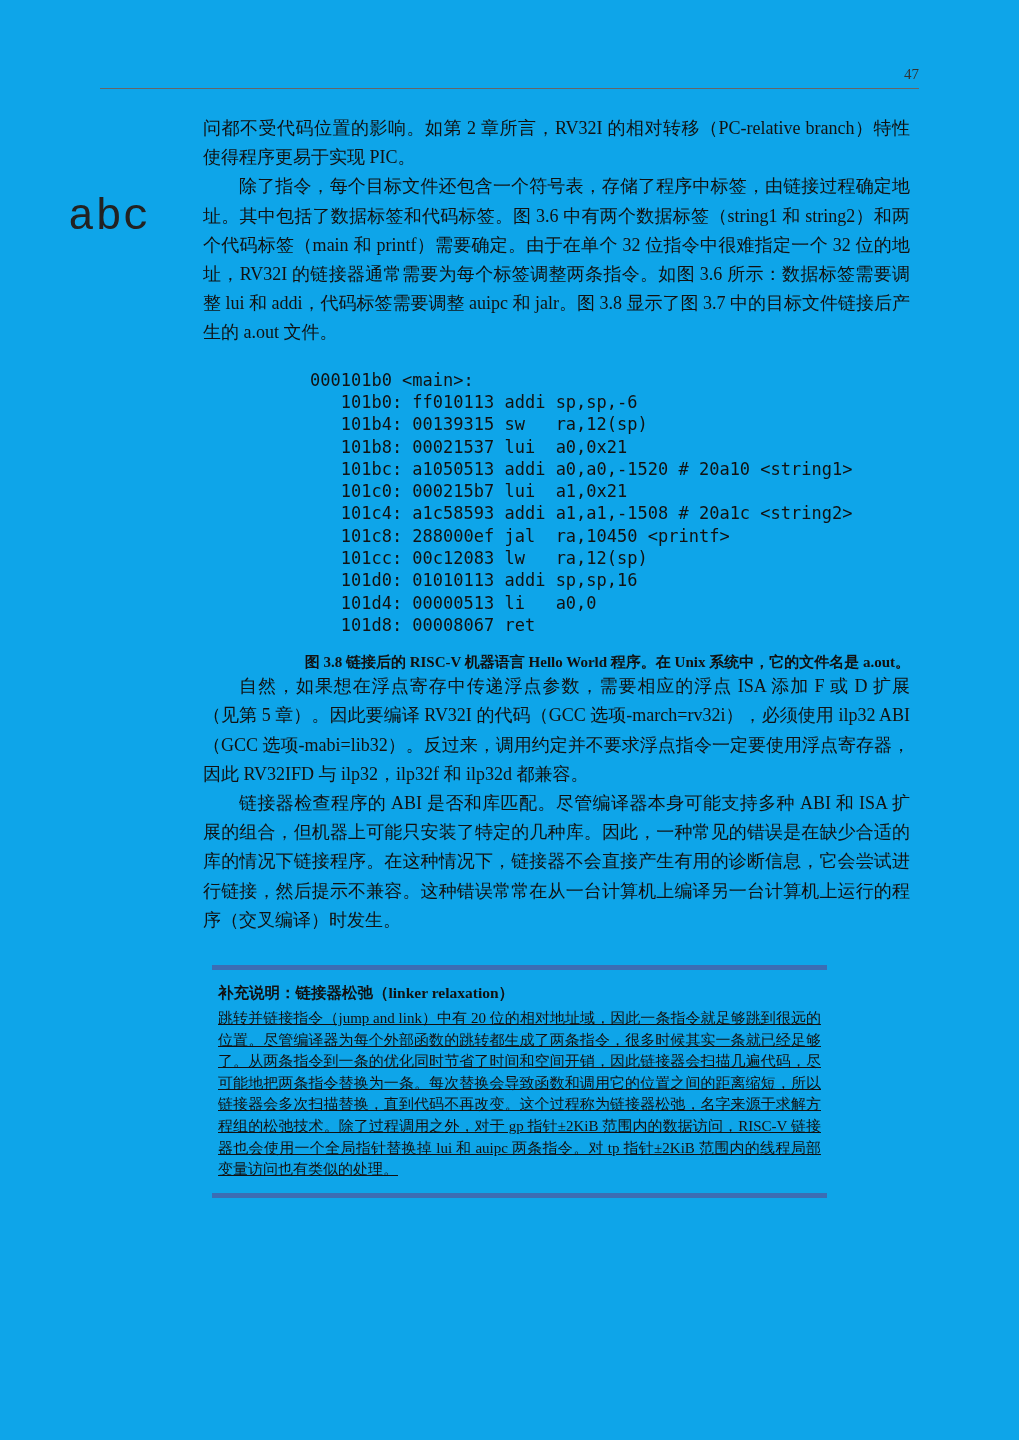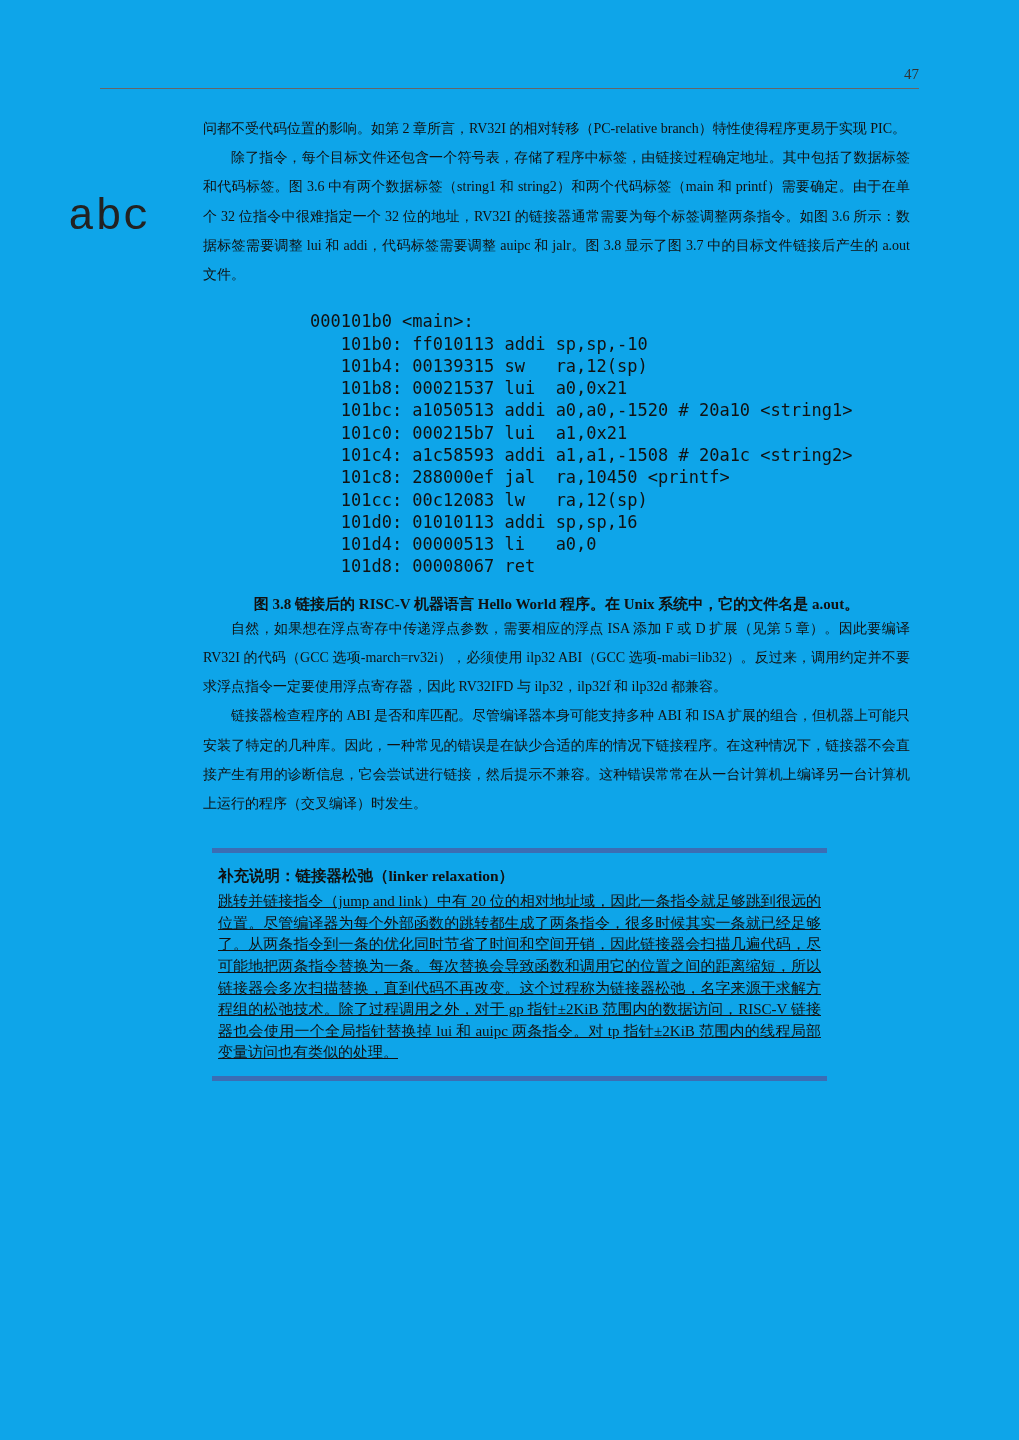--- a/index.html
+++ b/index.html
@@ -30,37 +30,37 @@
     letter-spacing:1px;
     color:#222;
     font-family:Liberation Mono, monospace;
   }
   .content{
     position:absolute;
     left:203px;top:114px;width:707px;
   }
   .para{
     margin:0;
-    font-size:14px;
+    font-size:18px;
     line-height:29.2px;
     text-align:justify;
   }
   .indent{text-indent:2em;}
   .spaced{margin-top:28px;}
   .code{
     margin:21px 0 0 107px;
     font-family:"DejaVu Sans Mono","Liberation Mono",monospace;
     font-size:17px;
     line-height:22.3px;
     color:#111;
   }
   .code-line{white-space:pre;}
   .caption{
     margin-top:16px;
-    text-align:center;
+    text-align:right;
     font-size:15px;
     font-weight:bold;
     line-height:20px;
   }
   .sidebar{
     margin:30px 0 0 9px;
     width:615px;
   }
   .sidebar-rule{
     height:5px;
@@ -92,21 +92,21 @@
 
   <div class="margin-logo">abc</div>
 
   <div class="content">
 
     <p class="para">问都不受代码位置的影响。如第 2 章所言，RV32I 的相对转移（PC-relative branch）特性使得程序更易于实现 PIC。</p>
     <p class="para indent">除了指令，每个目标文件还包含一个符号表，存储了程序中标签，由链接过程确定地址。其中包括了数据标签和代码标签。图 3.6 中有两个数据标签（string1 和 string2）和两个代码标签（main 和 printf）需要确定。由于在单个 32 位指令中很难指定一个 32 位的地址，RV32I 的链接器通常需要为每个标签调整两条指令。如图 3.6 所示：数据标签需要调整 lui 和 addi，代码标签需要调整 auipc 和 jalr。图 3.8 显示了图 3.7 中的目标文件链接后产生的 a.out 文件。</p>
 
     <div class="code">
       <div class="code-line">000101b0 &lt;main&gt;:</div>
-      <div class="code-line">   101b0: ff010113 addi sp,sp,-10</div>
+      <div class="code-line">   101b0: ff010113 addi sp,sp,-6</div>
       <div class="code-line">   101b4: 00139315 sw   ra,12(sp)</div>
       <div class="code-line">   101b8: 00021537 lui  a0,0x21</div>
       <div class="code-line">   101bc: a1050513 addi a0,a0,-1520 # 20a10 &lt;string1&gt;</div>
       <div class="code-line">   101c0: 000215b7 lui  a1,0x21</div>
       <div class="code-line">   101c4: a1c58593 addi a1,a1,-1508 # 20a1c &lt;string2&gt;</div>
       <div class="code-line">   101c8: 288000ef jal  ra,10450 &lt;printf&gt;</div>
       <div class="code-line">   101cc: 00c12083 lw   ra,12(sp)</div>
       <div class="code-line">   101d0: 01010113 addi sp,sp,16</div>
       <div class="code-line">   101d4: 00000513 li   a0,0</div>
       <div class="code-line">   101d8: 00008067 ret</div>

